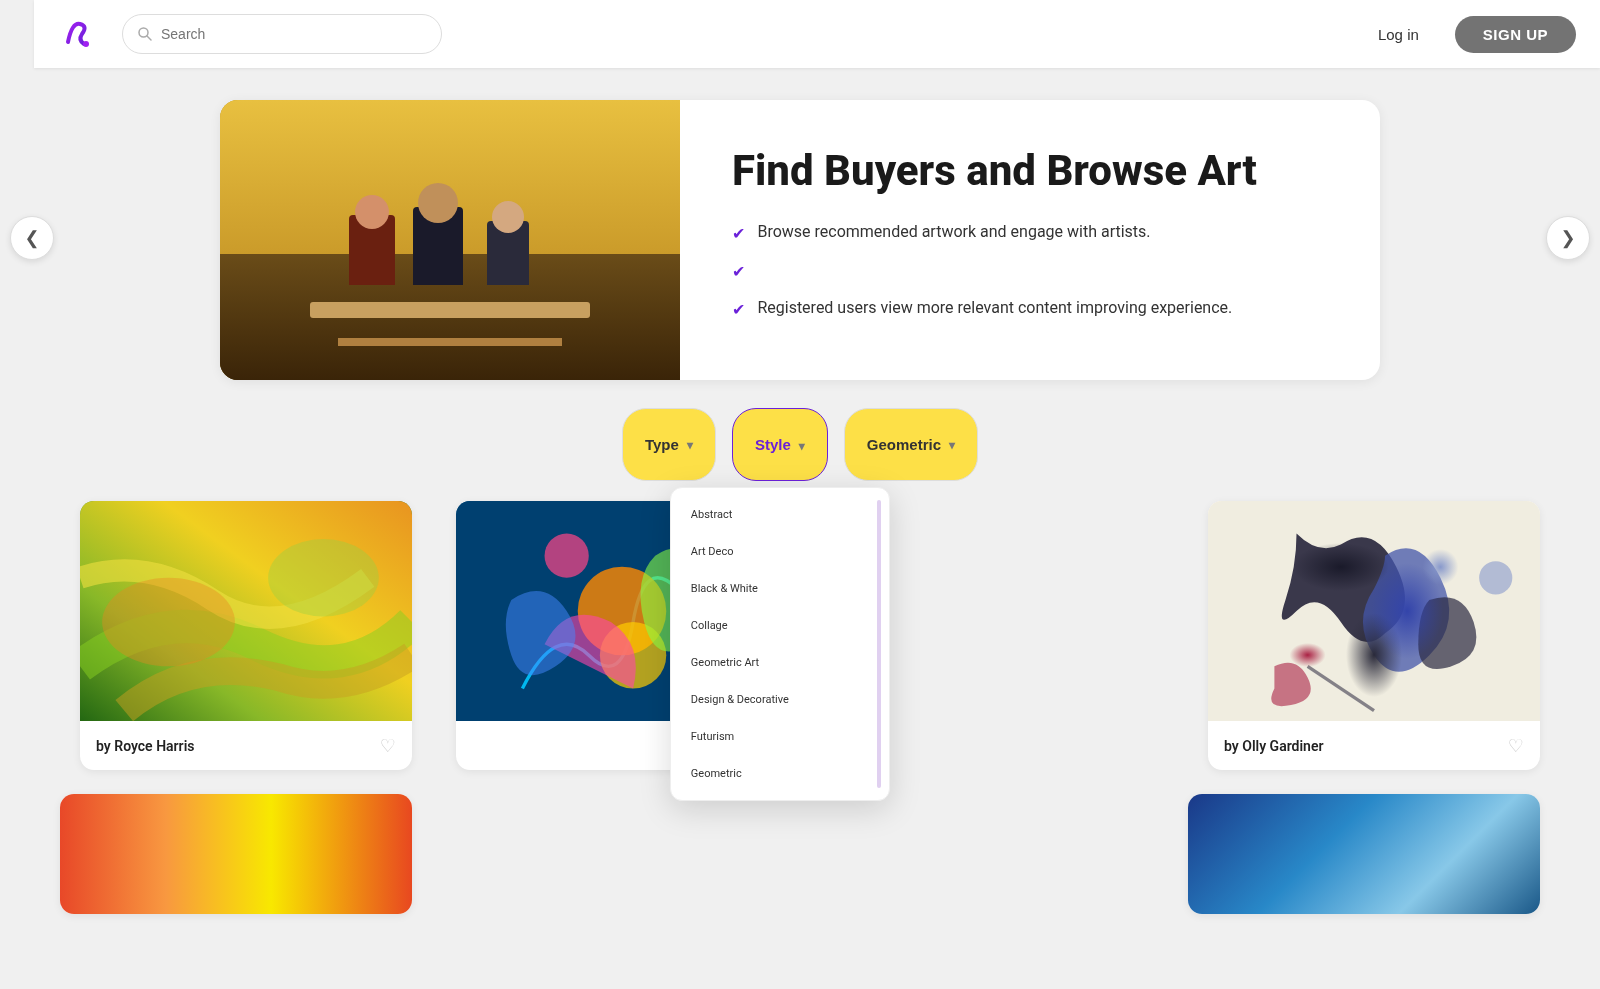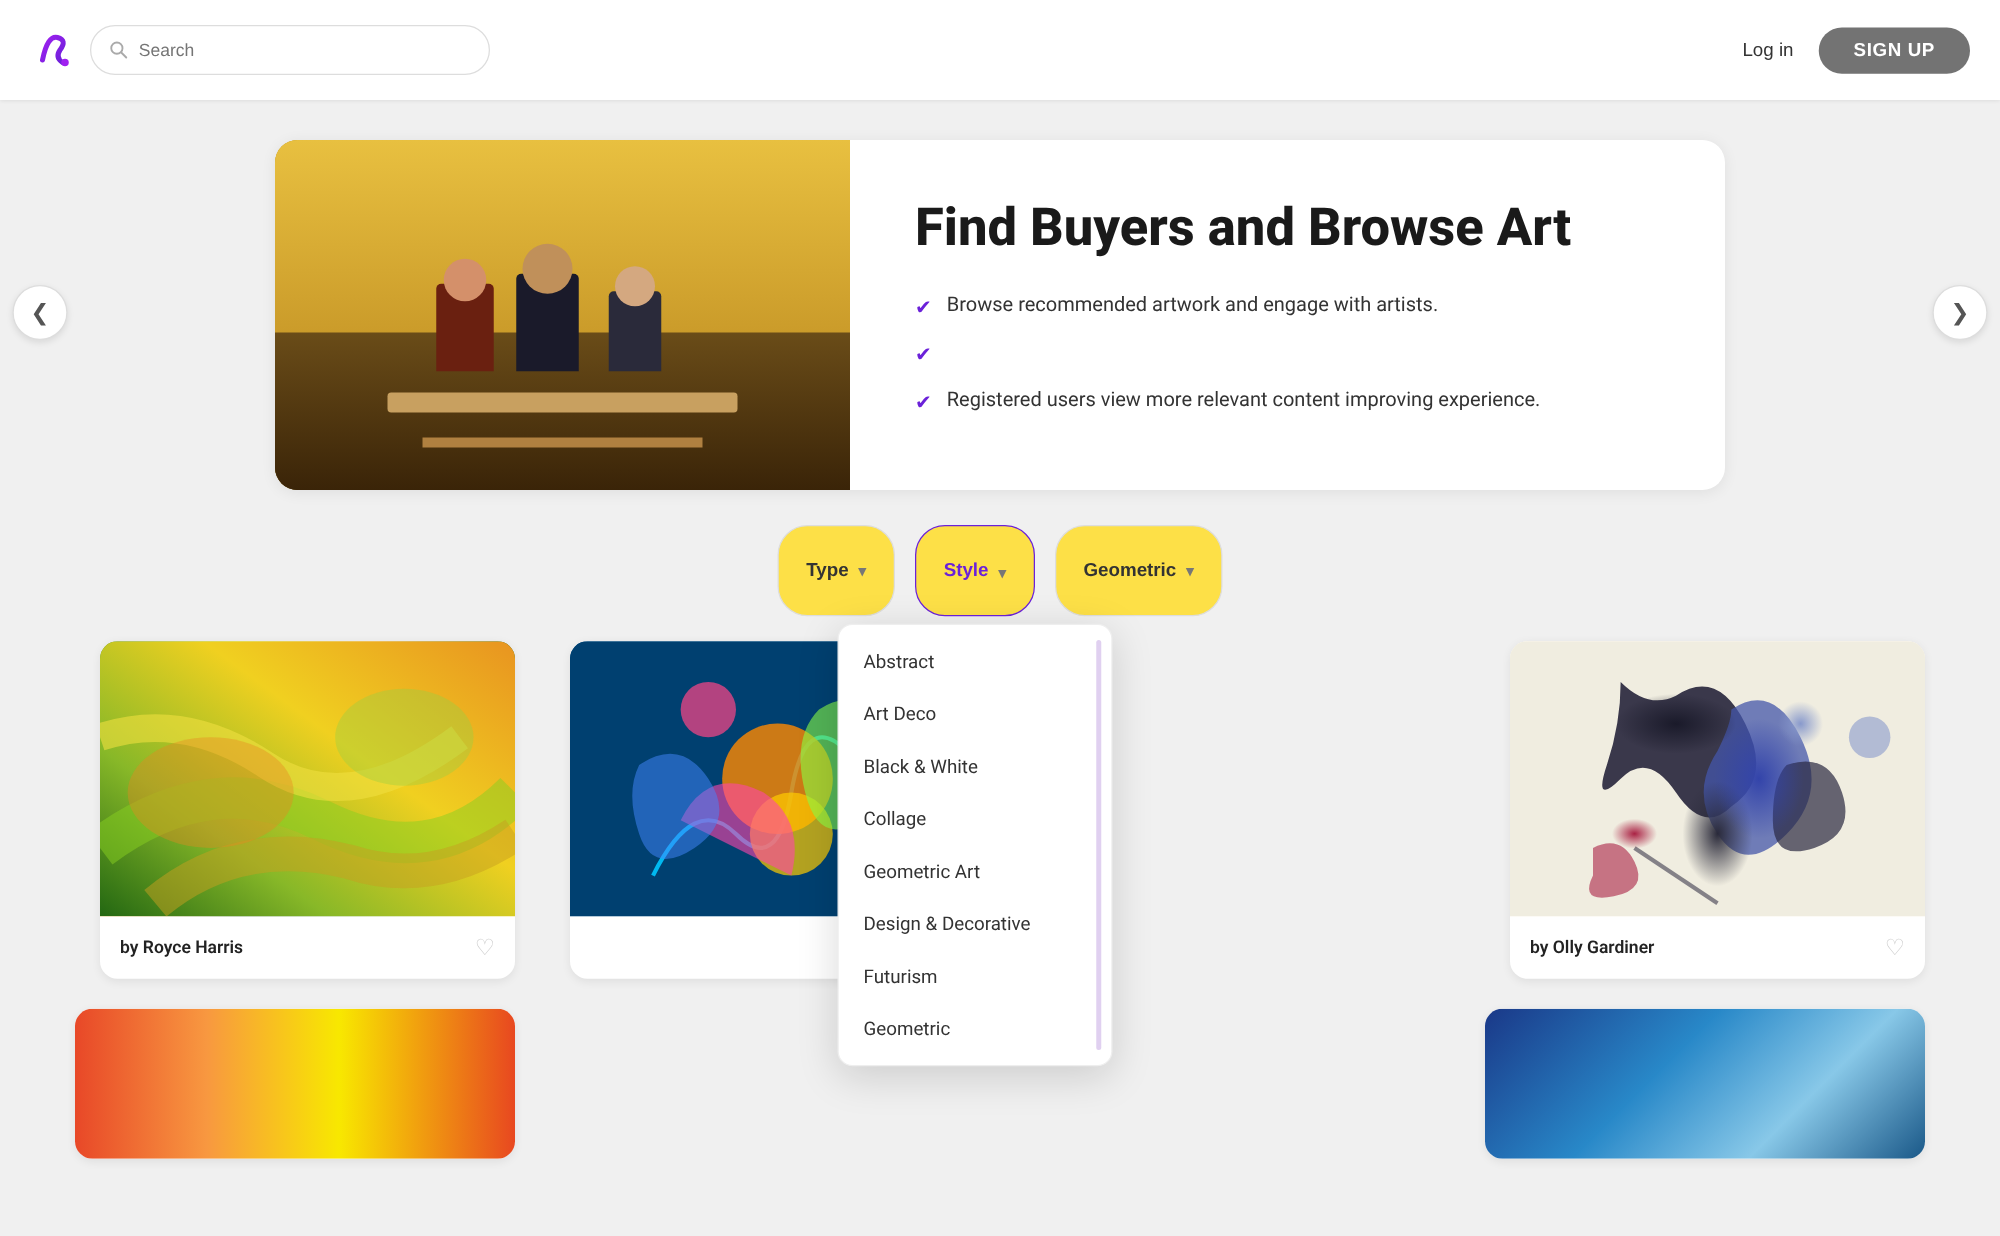--- a/index.html
+++ b/index.html
@@ -7,28 +7,29 @@
       font-family: -apple-system, BlinkMacSystemFont, 'Segoe UI', Roboto, sans-serif;
       background: #f0f0f0;
       width: 1600px;
       min-height: 989px;
       overflow-x: hidden;
     }
 
     
     .header {
       background: #fff;
-      height: 80px;
+      height: 68px;
       display: flex;
       align-items: center;
       padding: 0 24px;
-      gap: 4px;
+      gap: 20px;
       box-shadow: 0 1px 3px rgba(0,0,0,0.08);
       position: relative;
       z-index: 100;
+      margin-left: 34px;
     }
     .logo {
       width: 44px;
       height: 44px;
       display: flex;
       align-items: center;
       justify-content: center;
       flex-shrink: 0;
     }
     .logo svg {
@@ -250,21 +251,21 @@
       background: #fff;
       border-radius: 12px;
       box-shadow: 0 8px 32px rgba(0,0,0,0.15);
       min-width: 220px;
       padding: 8px 0;
       z-index: 300;
       border: 1px solid #eee;
     }
     .dropdown-item {
       padding: 12px 20px;
-      font-size: 15px;
+      font-size: 11px;
       color: #333;
       cursor: pointer;
       display: block;
       text-decoration: none;
     }
     
     .dropdown-menu::after {
       content: '';
       position: absolute;
       right: 8px;

